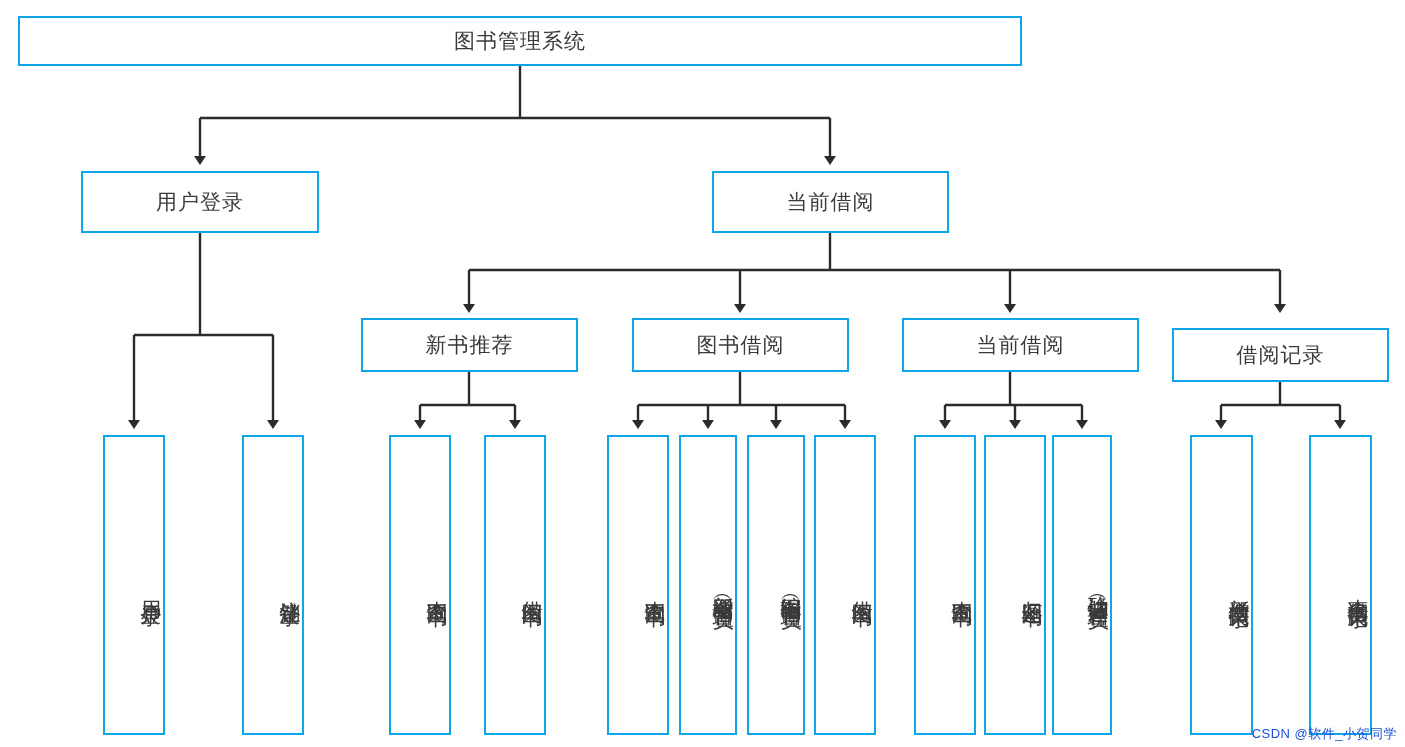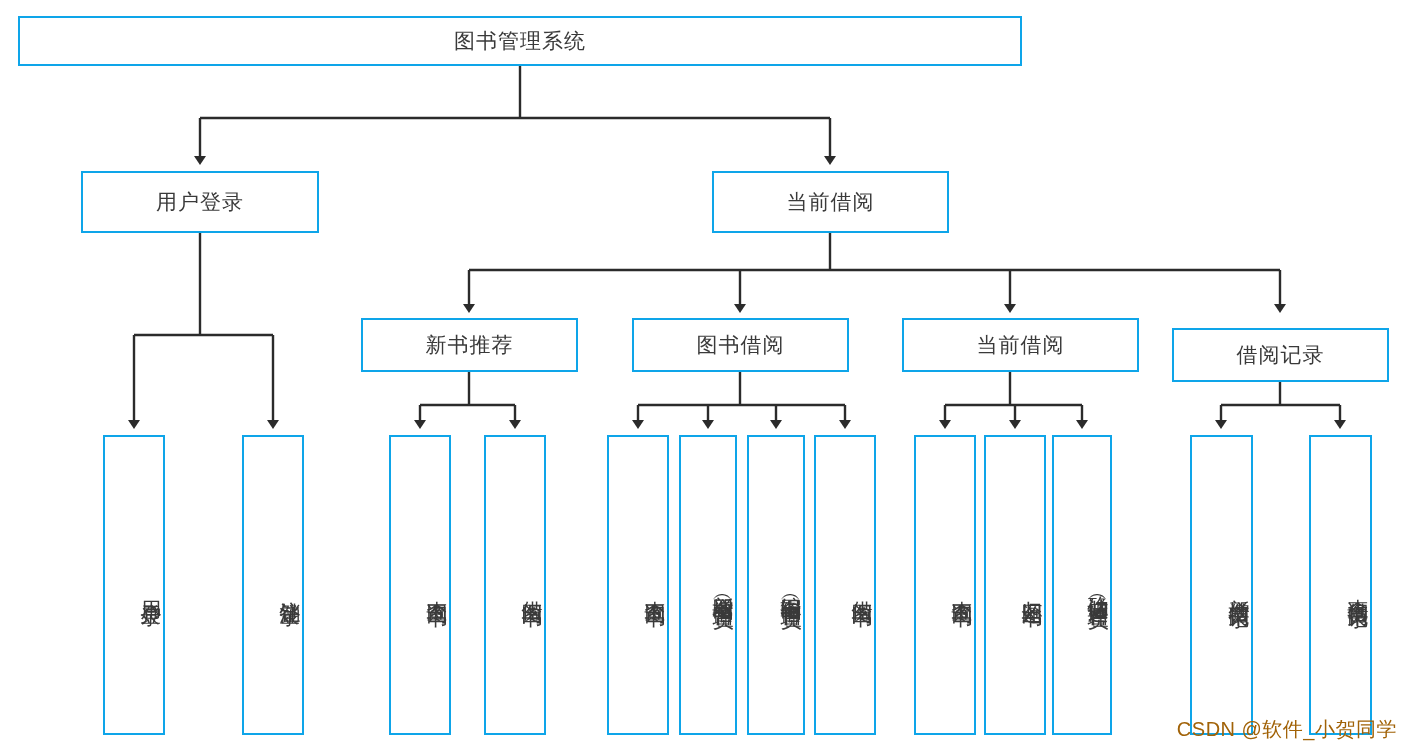--- a/index.html
+++ b/index.html
@@ -59,22 +59,22 @@
   }
   .edge-line {
     stroke: #2b2b2b;
     stroke-width: 2.4;
     fill: none;
   }
   .watermark {
     position: absolute;
     right: 8px;
     bottom: 4px;
-    font-size: 20px;
-    color: #a16207;
+    font-size: 13px;
+    color: #1d4ed8;
     letter-spacing: 0.5px;
     white-space: nowrap;
   }
 </style>
 </head>
 <body>
 
 <div id="canvas">
 
   <svg id="edges" viewBox="0 0 1405 747">

